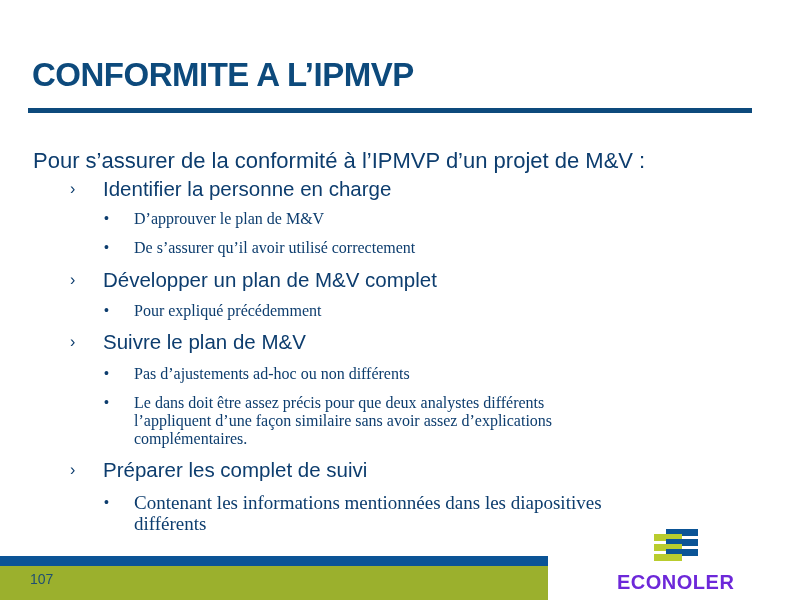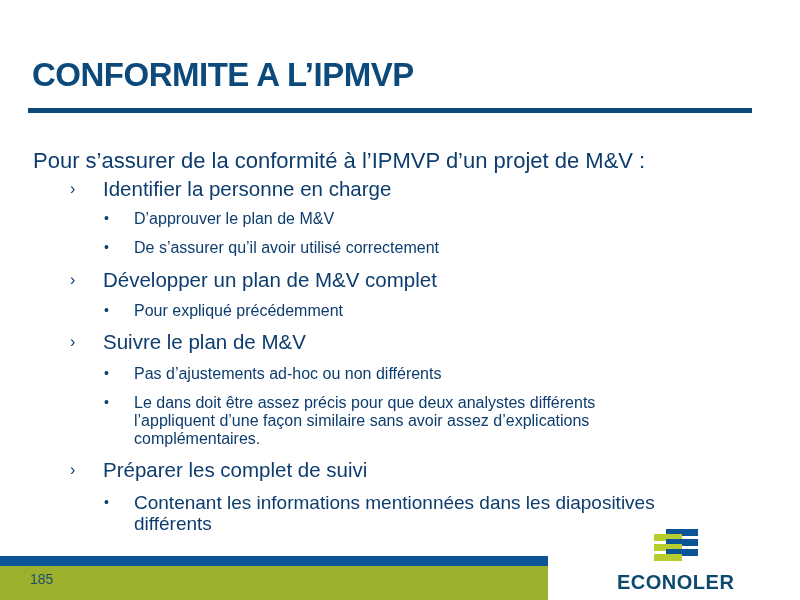--- a/index.html
+++ b/index.html
@@ -8,27 +8,27 @@
   .title-rule { position:absolute; left:28px; top:108px; width:724px; height:5px; background:#0d4a7c; }
   .content { position:absolute; left:0; top:0; width:800px; color:#0d3d6e; }
   .line { position:absolute; white-space:nowrap; }
   .l0 { left:33px; font-size:22px; }
   .l1 { font-size:20.5px; }
   .l2 { font-size:16px; line-height:17px; }
   .l2big { font-size:19px; line-height:21px; }
   .marker1 { position:absolute; left:70px; font-size:16px; }
   .marker2 { position:absolute; left:104px; font-size:14px; }
   .text1 { position:absolute; left:103px; }
-  .text2 { position:absolute; left:134px; }
+  .text2 { position:absolute; left:134px;font-family:Liberation Serif, serif; }
   .foot-blue { position:absolute; left:0; top:556px; width:548px; height:10px; background:#0b5496; }
   .foot-green { position:absolute; left:0; top:566px; width:548px; height:34px; background:#9bb02d; }
   .page-num { position:absolute; left:30px; top:571px; font-size:14px; color:#1f4e72; }
   .logo-mark { position:absolute; left:654px; top:529px; width:44px; height:38px; }
   .bar { position:absolute; height:7px; }
-  .logo-text { position:absolute; left:617px; top:571px; font-size:20px; font-weight:bold; color:#0c4a6e; letter-spacing:0.5px; }
+  .logo-text { position:absolute; left:617px; top:571px; font-size:20px; font-weight:bold; color:#6d28d9; letter-spacing:0.5px; }
 </style>
 </head>
 <body>
 
 <div class="title">CONFORMITE A L’IPMVP</div>
 <div class="title-rule"></div>
 
 <div class="content">
   <div class="line l0" style="top:148px;">Pour s’assurer de la conformité à l’IPMVP d’un projet de M&amp;V :</div>
 
@@ -81,21 +81,21 @@
     <span class="marker2">•</span>
     <span class="text2">Contenant les informations mentionnées dans les diapositives</span>
   </div>
   <div class="line l2big" style="top:513px; left:0; width:800px;">
     <span class="text2">différents</span>
   </div>
 </div>
 
 <div class="foot-blue"></div>
 <div class="foot-green"></div>
-<div class="page-num">185</div>
+<div class="page-num">107</div>
 
 <div class="logo-mark">
   <div class="bar" style="left:12px; top:0; width:32px; background:#0b5496;"></div>
   <div class="bar" style="left:0; top:5px; width:28px; background:#b9cc2e;"></div>
   <div class="bar" style="left:12px; top:10px; width:32px; background:#0b5496;"></div>
   <div class="bar" style="left:0; top:15px; width:28px; background:#b9cc2e;"></div>
   <div class="bar" style="left:12px; top:20px; width:32px; background:#0b5496;"></div>
   <div class="bar" style="left:0; top:25px; width:28px; background:#b9cc2e;"></div>
 </div>
 <div class="logo-text">ECONOLER</div>

